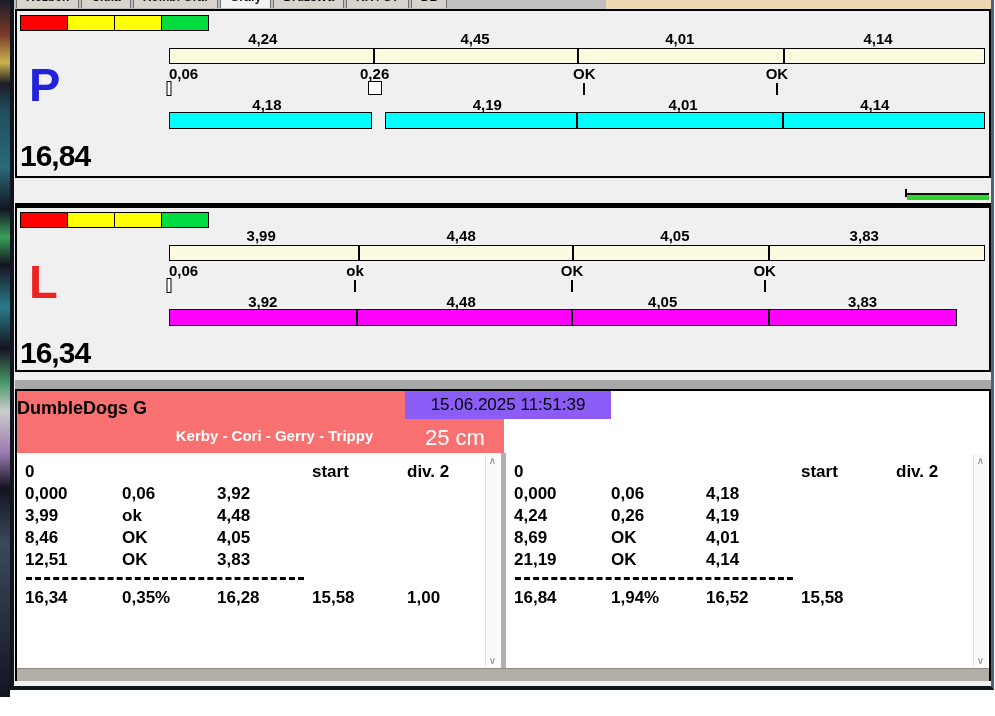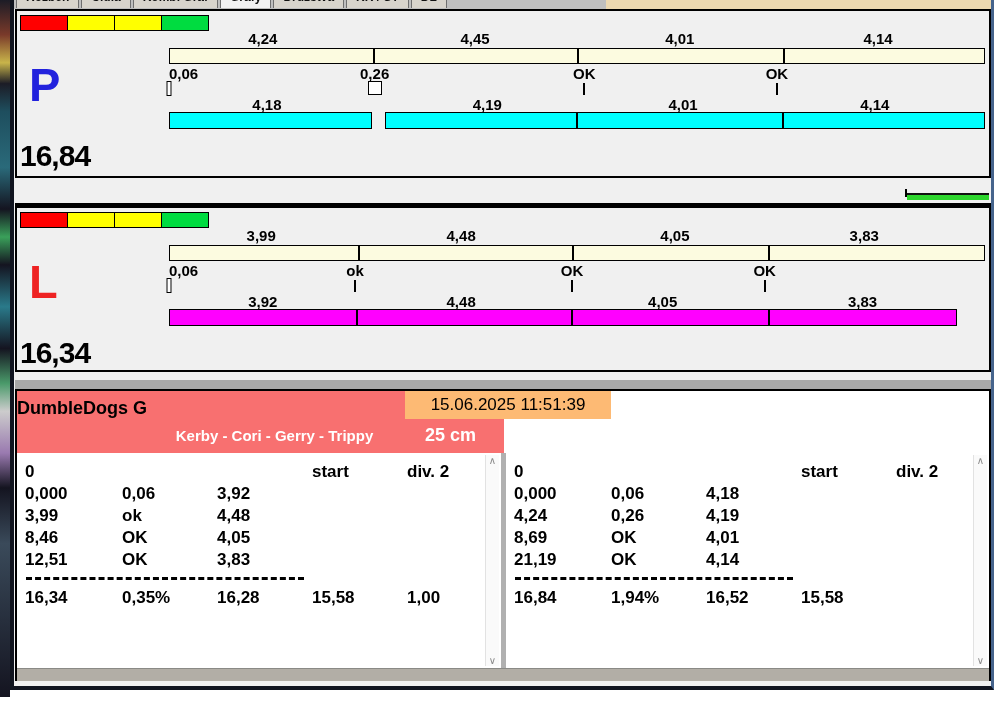--- a/index.html
+++ b/index.html
@@ -55,23 +55,23 @@
   .progress-tick { position:absolute; right:84px; bottom:6px; width:2px; height:8px; background:#000; }
 
   
   .teams { position:relative; margin-left:1px; width:976px; height:292px; border:2px solid #000; background:#fff; }
   .headers { position:relative; height:62px; display:flex; }
   .hdr { position:relative; color:#fff; }
   .hdr-left { width:487px; }
   .hdr-right { flex:1; }
   .tname { height:32px; line-height:34px; text-align:left; font-size:18px; font-weight:bold; color:#000; }
   .tdogs { height:30px; line-height:26px; text-align:center; font-size:15px; font-weight:bold; color:#fff;margin-left:28px; }
-  .datebox { position:absolute; left:388px; top:0; width:206px; height:28px; background:#fdba74; color:#000;
+  .datebox { position:absolute; left:388px; top:0; width:206px; height:28px; background:#8b5cf6; color:#000;
     font-size:17px; line-height:28px; text-align:center; white-space:nowrap; }
-  .jump-height { position:absolute; top:34px; font-size:18px; font-weight:bold; color:#fff; }
+  .jump-height { position:absolute; top:34px; font-size:22px; font-weight:normal; color:#fff; }
   .jh-left { left:408px; }
   .jh-right { left:505px; }
 
   .tables { display:flex; height:215px; background:#b0b0b0; }
   .pane { position:relative; background:#fff; padding:8px 24px 0 8px; }
   .pane-left { width:484px; }
   .pane-right { flex:1; margin-left:5px; }
   .tgrid { display:grid; grid-template-columns:97px 95px 95px 95px auto; font-size:17px; font-weight:bold; color:#000; line-height:22px; }
   .cell { white-space:nowrap; }
   .dash { width:278px; border-top:3px dashed #000; margin:6px 0 7px 1px; }

